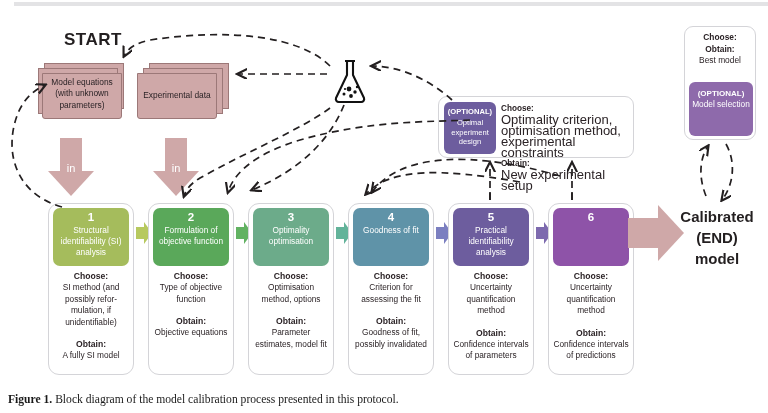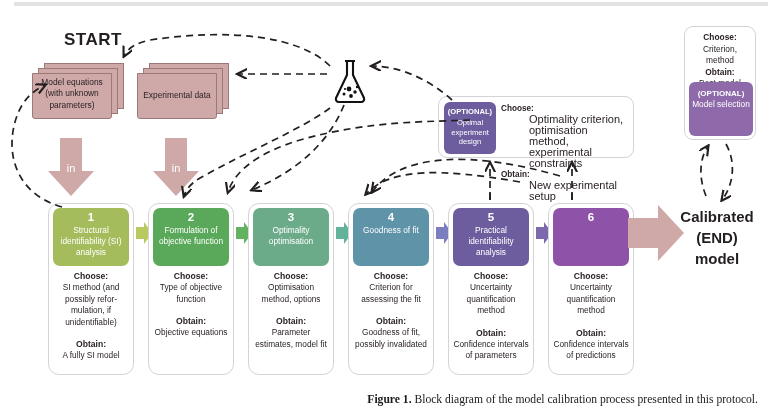--- a/index.html
+++ b/index.html
@@ -117,21 +117,21 @@
   }
   .opt-exp .cap {
     position: absolute; left: 5px; top: 5px; width: 52px; height: 52px;
     border-radius: 6px; background: #6d5d9e; color: #fff;
     text-align: center; padding-top: 5px;
   }
   .opt-exp .cap .o { font-size: 7.6px; font-weight: bold; line-height: 10px; }
   .opt-exp .cap .nm { font-size: 7.6px; line-height: 9.6px; margin-top: 1px; }
   .opt-exp .txt { position: absolute; left: 62px; top: 6px; right: 4px; color: #2b2326; }
   .opt-exp .txt .hdr { font-size: 8.2px; font-weight: bold; line-height: 11px; }
-  .opt-exp .txt .val { font-size: 11px; line-height: 11px; margin-left: 28px; }
+  .opt-exp .txt .val { font-size: 13px; line-height: 11px; }
 
   
   .opt-sel {
     position: absolute; left: 684px; top: 26px; width: 72px; height: 114px;
     border: 1.3px solid #d4d4d8; border-radius: 9px; background: #ffffff;
   }
   .opt-sel .txt {
     position: absolute; left: 3px; right: 3px; top: 5px;
     text-align: center; color: #2b2326;
   }
@@ -147,37 +147,37 @@
 
   
   .flask { position: absolute; left: 330px; top: 58px; width: 40px; height: 46px; }
 
   
   .overlay { position: absolute; left: 0; top: 0; width: 768px; height: 413px; pointer-events: none; }
 
   
   .caption {
     position: absolute; left: 8px; top: 393px; width: 750px;
-    font-family: "Liberation Serif", serif; font-size: 11.6px; color: #1a1a1a; text-align: right;
+    font-family: "Liberation Serif", serif; font-size: 11.6px; color: #1a1a1a;
   }
   .caption b { font-weight: bold; }
 </style>
 </head>
 <body>
 
 <div id="page">
 
   <div class="topbar"></div>
 
   <div class="start-label">START</div>
 
   <div class="stack" style="left:32px; top:63px; width:96px; height:60px;">
     <div class="sheet s3" style="width:80px;height:46px;"></div>
     <div class="sheet s2" style="width:80px;height:46px;"></div>
-    <div class="sheet s1" style="width:80px;height:46px;">
+    <div class="sheet s1" style="width:80px;height:46px;margin-left:10px;">
       <div class="txt">Model equations (with unknown parameters)</div>
     </div>
   </div>
 
   <div class="stack" style="left:137px; top:63px; width:96px; height:60px;">
     <div class="sheet s3" style="width:80px;height:46px;"></div>
     <div class="sheet s2" style="width:80px;height:46px;"></div>
     <div class="sheet s1" style="width:80px;height:46px;">
       <div class="txt">Experimental data</div>
     </div>
@@ -215,21 +215,20 @@
       <div class="hdr">Choose:</div>
       <div class="val">Optimality criterion, optimisation method, experimental constraints</div>
       <div class="hdr">Obtain:</div>
       <div class="val">New experimental setup</div>
     </div>
   </div>
 
   <div class="opt-sel">
     <div class="txt">
       <div class="hdr">Choose:</div>
-      <div class="val">Criterion, method</div>
       <div class="hdr">Obtain:</div>
       <div class="val">Best model</div>
     </div>
     <div class="cap">
       <div class="o">(OPTIONAL)</div>
       <div class="nm">Model selection</div>
     </div>
   </div>
 
   <div id="steps-host">

